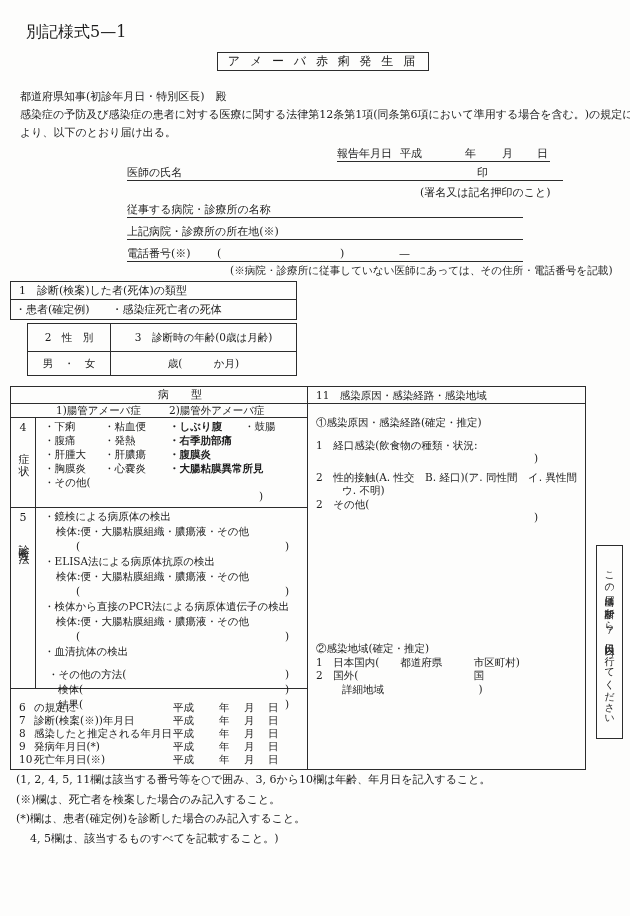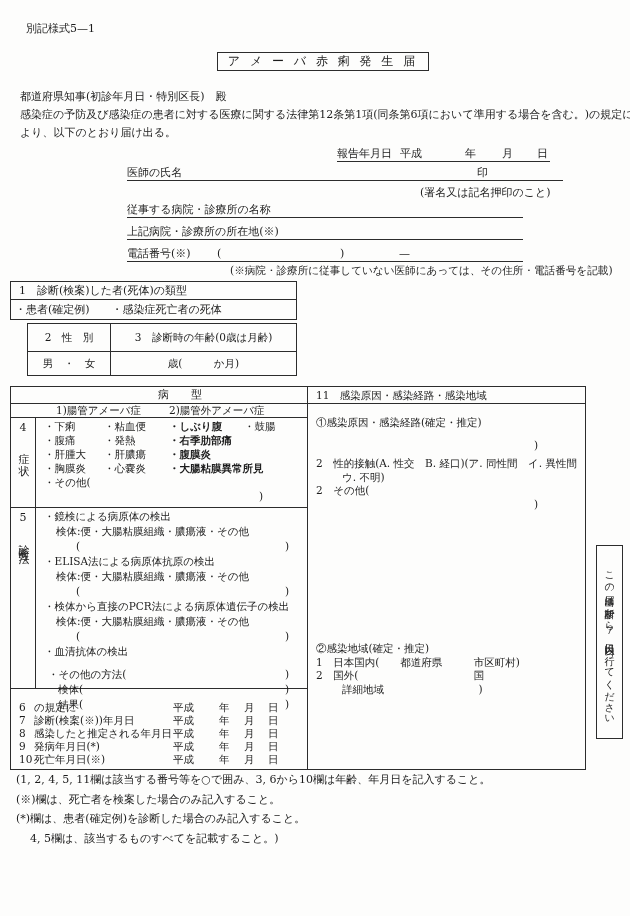--- a/index.html
+++ b/index.html
@@ -7,21 +7,21 @@
   .page {
     position:relative; width:630px; height:916px; margin:0 auto;
     background:#fdfdfc; color:#1c1c1c;
     font-family:"DejaVu Serif","Liberation Serif",serif;
     font-size:11px; line-height:1.25; overflow:hidden;
   }
   .abs { position:absolute; }
   .bb  { border-bottom:1px solid #2c2c2c; }
 
   
-  .form-id { left:26px; top:22px; font-size:11px; }
+  .form-id { left:26px; top:22px; font-size:16px; }
   .title-box {
     left:217px; top:52px; width:212px; height:19px;
     border:1px solid #2c2c2c; text-align:center;
     font-size:12px; line-height:17px; letter-spacing:3px; white-space:nowrap;
   }
   .addressee { left:20px; top:90px; }
   .law1 { left:20px; top:108px; white-space:nowrap; font-size:11px; }
   .law2 { left:20px; top:126px; }
 
   .report-line { left:337px; top:147px; width:213px; height:15px; }
@@ -300,20 +300,21 @@
           <span class="dd">日</span>
         </div>
       </div>
     </div>
 
     <div class="tright">
       <div class="s11hdr">11　感染原因・感染経路・感染地域</div>
       <div class="s11body">
         <div class="cause">
           <div class="cz-title">①感染原因・感染経路(確定・推定)</div>
+          <div>1　経口感染(飲食物の種類・状況:</div>
           <div class="cz-close">)</div>
           <div class="cz-i2a">2　性的接触(A. 性交　B. 経口)(ア. 同性間　イ. 異性間</div>
           <div class="cz-i2b">ウ. 不明)</div>
           <div>2　その他(</div>
           <div class="cz-close">)</div>
         </div>
         <div class="region">
           <div>②感染地域(確定・推定)</div>
           <div>1　日本国内(　　都道府県　　　市区町村)</div>
           <div>2　国外(　　　　　　　　　　　国</div>

